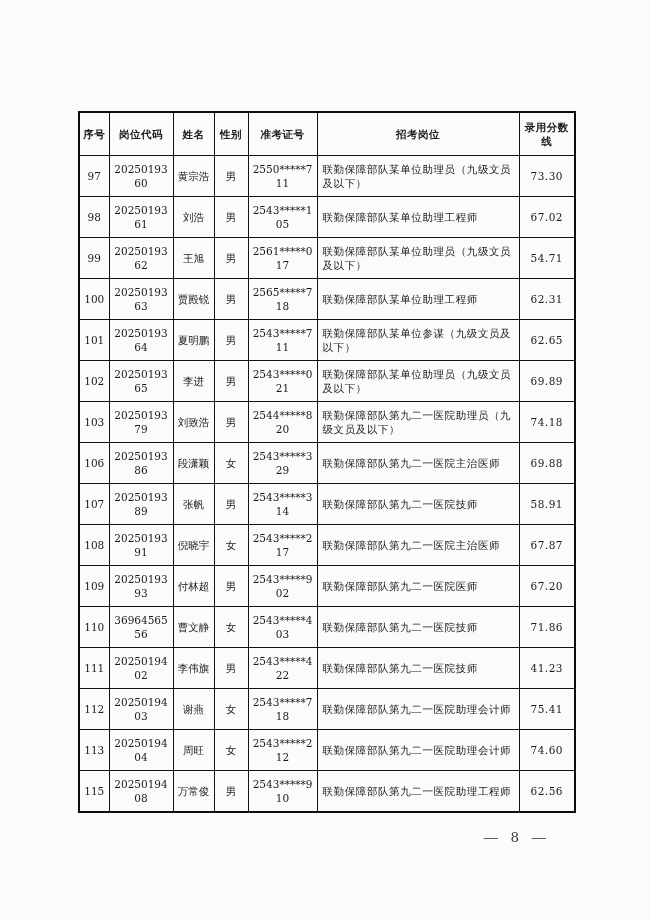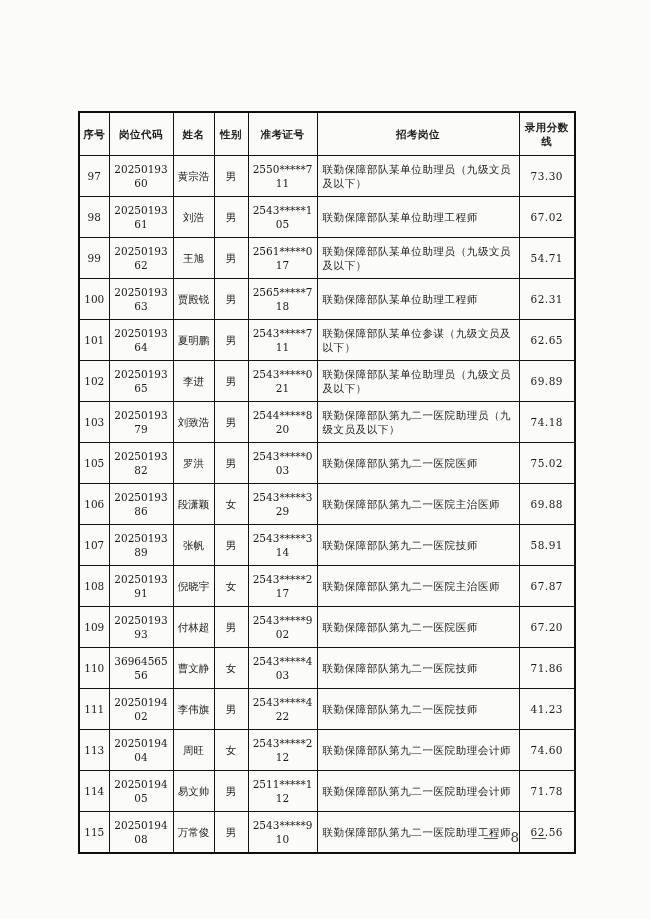--- a/index.html
+++ b/index.html
@@ -150,29 +150,20 @@
         <tr>
           <td>103</td>
           <td>2025019379</td>
           <td>刘致浩</td>
           <td>男</td>
           <td>2544*****820</td>
           <td class="job-cell">联勤保障部队第九二一医院助理员（九级文员及以下）</td>
           <td class="score-cell">74.18</td>
         </tr>
         <tr>
-          <td>105</td>
-          <td>2025019382</td>
-          <td>罗洪</td>
-          <td>男</td>
-          <td>2543*****003</td>
-          <td class="job-cell">联勤保障部队第九二一医院医师</td>
-          <td class="score-cell">75.02</td>
-        </tr>
-        <tr>
           <td>106</td>
           <td>2025019386</td>
           <td>段潇颖</td>
           <td>女</td>
           <td>2543*****329</td>
           <td class="job-cell">联勤保障部队第九二一医院主治医师</td>
           <td class="score-cell">69.88</td>
         </tr>
         <tr>
           <td>107</td>
@@ -213,36 +204,36 @@
         <tr>
           <td>111</td>
           <td>2025019402</td>
           <td>李伟旗</td>
           <td>男</td>
           <td>2543*****422</td>
           <td class="job-cell">联勤保障部队第九二一医院技师</td>
           <td class="score-cell">41.23</td>
         </tr>
         <tr>
+          <td>112</td>
+          <td>2025019403</td>
+          <td>谢燕</td>
+          <td>女</td>
+          <td>2543*****718</td>
+          <td class="job-cell">联勤保障部队第九二一医院助理会计师</td>
+          <td class="score-cell">75.41</td>
+        </tr>
+        <tr>
           <td>113</td>
           <td>2025019404</td>
           <td>周旺</td>
           <td>女</td>
           <td>2543*****212</td>
           <td class="job-cell">联勤保障部队第九二一医院助理会计师</td>
           <td class="score-cell">74.60</td>
-        </tr>
-        <tr>
-          <td>114</td>
-          <td>2025019405</td>
-          <td>易文帅</td>
-          <td>男</td>
-          <td>2511*****112</td>
-          <td class="job-cell">联勤保障部队第九二一医院助理会计师</td>
-          <td class="score-cell">71.78</td>
         </tr>
         <tr>
           <td>115</td>
           <td>2025019408</td>
           <td>万常俊</td>
           <td>男</td>
           <td>2543*****910</td>
           <td class="job-cell">联勤保障部队第九二一医院助理工程师</td>
           <td class="score-cell">62.56</td>
         </tr>

